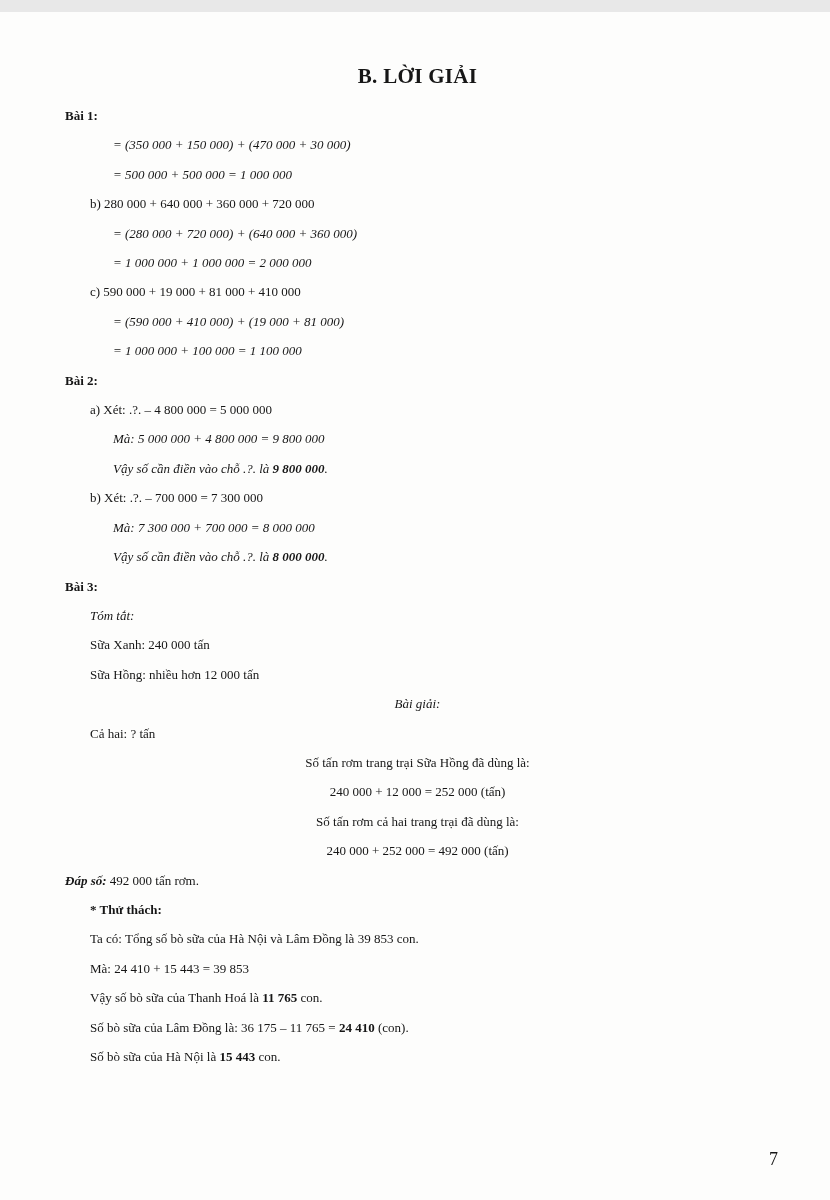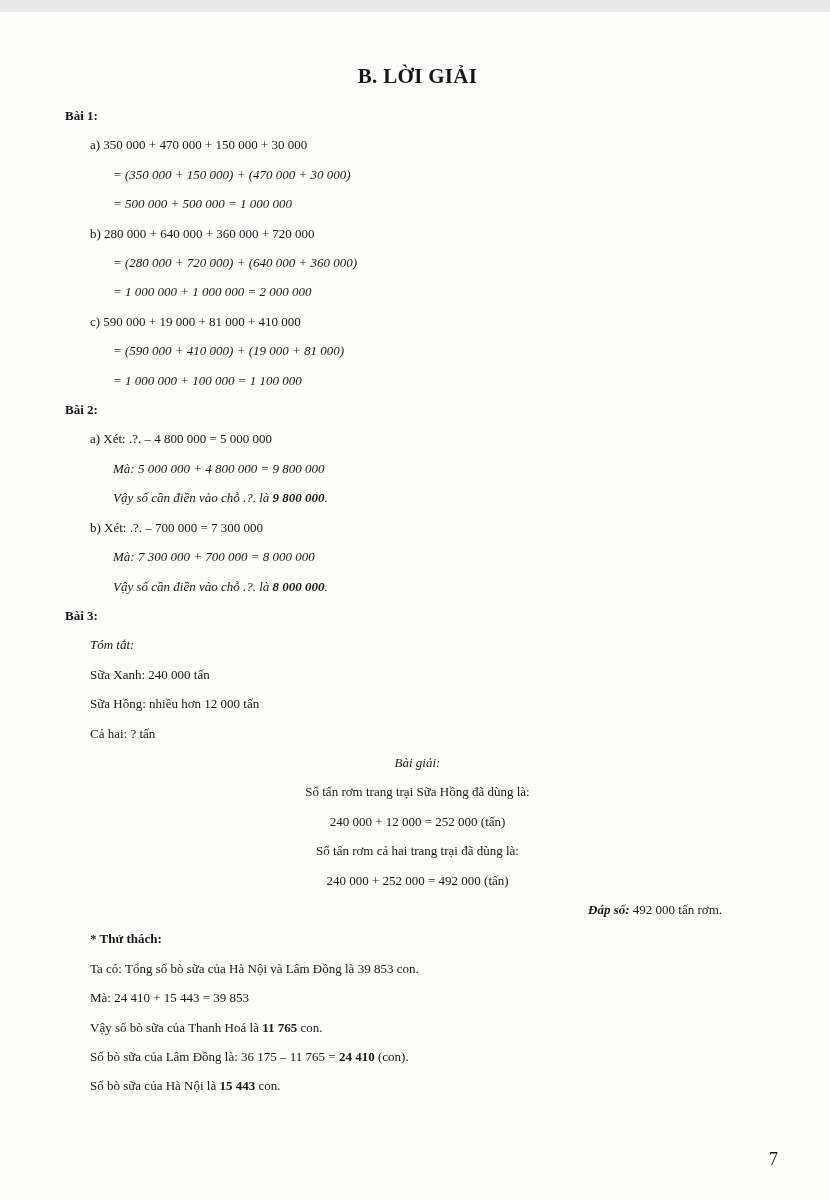--- a/index.html
+++ b/index.html
@@ -29,62 +29,61 @@
   }
   .line {
     font-size: 13px;
     line-height: 29.4px;
     white-space: pre-wrap;
   }
   .line.heading { font-weight: bold; }
   .line.step    { padding-left: 25px; }
   .line.substep { padding-left: 48px; font-style: italic; }
   .line.centered { text-align: center; }
-  .line.answer  { text-align: right; padding-right: 48px; }
+  .line.answer  { text-align: left; padding-right: 48px; }
   .seg.bold { font-weight: bold; }
   .seg.italic { font-style: italic; }
   .seg.underline { }
   .page-number {
     position: absolute;
     right: 52px;
     bottom: 42px;
     font-size: 18px;
     font-family: "Liberation Serif", "DejaVu Serif", serif;
   }
 </style>
 </head>
 <body>
 
 <div class="page">
   <div class="content">
     <div class="doc-title">B. LỜI GIẢI</div>
     <div id="document-body">
         <div class="line heading"><span class="seg bold">Bài 1:</span></div>
-        <div class="line step"><span class="seg">a) 350 000 + 470 000 + 150 000 + 30 000</span></div>
         <div class="line substep"><span class="seg">= (350 000 + 150 000) + (470 000 + 30 000)</span></div>
         <div class="line substep"><span class="seg">= 500 000 + 500 000 = 1 000 000</span></div>
         <div class="line step"><span class="seg">b) 280 000 + 640 000 + 360 000 + 720 000</span></div>
         <div class="line substep"><span class="seg">= (280 000 + 720 000) + (640 000 + 360 000)</span></div>
         <div class="line substep"><span class="seg">= 1 000 000 + 1 000 000 = 2 000 000</span></div>
         <div class="line step"><span class="seg">c) 590 000 + 19 000 + 81 000 + 410 000</span></div>
         <div class="line substep"><span class="seg">= (590 000 + 410 000) + (19 000 + 81 000)</span></div>
         <div class="line substep"><span class="seg">= 1 000 000 + 100 000 = 1 100 000</span></div>
         <div class="line heading"><span class="seg bold">Bài 2:</span></div>
         <div class="line step"><span class="seg">a) Xét: .?. – 4 800 000 = 5 000 000</span></div>
         <div class="line substep"><span class="seg">Mà: 5 000 000 + 4 800 000 = 9 800 000</span></div>
         <div class="line substep"><span class="seg">Vậy số cần điền vào chỗ .?. là </span><span class="seg bold">9 800 000</span><span class="seg">.</span></div>
         <div class="line step"><span class="seg">b) Xét: .?. – 700 000 = 7 300 000</span></div>
         <div class="line substep"><span class="seg">Mà: 7 300 000 + 700 000 = 8 000 000</span></div>
         <div class="line substep"><span class="seg">Vậy số cần điền vào chỗ .?. là </span><span class="seg bold">8 000 000</span><span class="seg">.</span></div>
         <div class="line heading"><span class="seg bold">Bài 3:</span></div>
         <div class="line step"><span class="seg italic underline">Tóm tắt:</span></div>
         <div class="line step"><span class="seg">Sữa Xanh: 240 000 tấn</span></div>
         <div class="line step"><span class="seg">Sữa Hồng: nhiều hơn 12 000 tấn</span></div>
+        <div class="line centered"><span class="seg italic underline">Bài giải:</span></div>
         <div class="line step"><span class="seg">Cả hai: ? tấn</span></div>
-        <div class="line centered"><span class="seg italic underline">Bài giải:</span></div>
         <div class="line centered"><span class="seg">Số tấn rơm trang trại Sữa Hồng đã dùng là:</span></div>
         <div class="line centered"><span class="seg">240 000 + 12 000 = 252 000 (tấn)</span></div>
         <div class="line centered"><span class="seg">Số tấn rơm cả hai trang trại đã dùng là:</span></div>
         <div class="line centered"><span class="seg">240 000 + 252 000 = 492 000 (tấn)</span></div>
         <div class="line answer"><span class="seg bold italic">Đáp số: </span><span class="seg">492 000 tấn rơm.</span></div>
         <div class="line step"><span class="seg bold">* Thử thách:</span></div>
         <div class="line step"><span class="seg">Ta có: Tổng số bò sữa của Hà Nội và Lâm Đồng là 39 853 con.</span></div>
         <div class="line step"><span class="seg">Mà: 24 410 + 15 443 = 39 853</span></div>
         <div class="line step"><span class="seg">Vậy số bò sữa của Thanh Hoá là </span><span class="seg bold">11 765</span><span class="seg"> con.</span></div>
         <div class="line step"><span class="seg">Số bò sữa của Lâm Đồng là: 36 175 – 11 765 = </span><span class="seg bold">24 410</span><span class="seg"> (con).</span></div>

